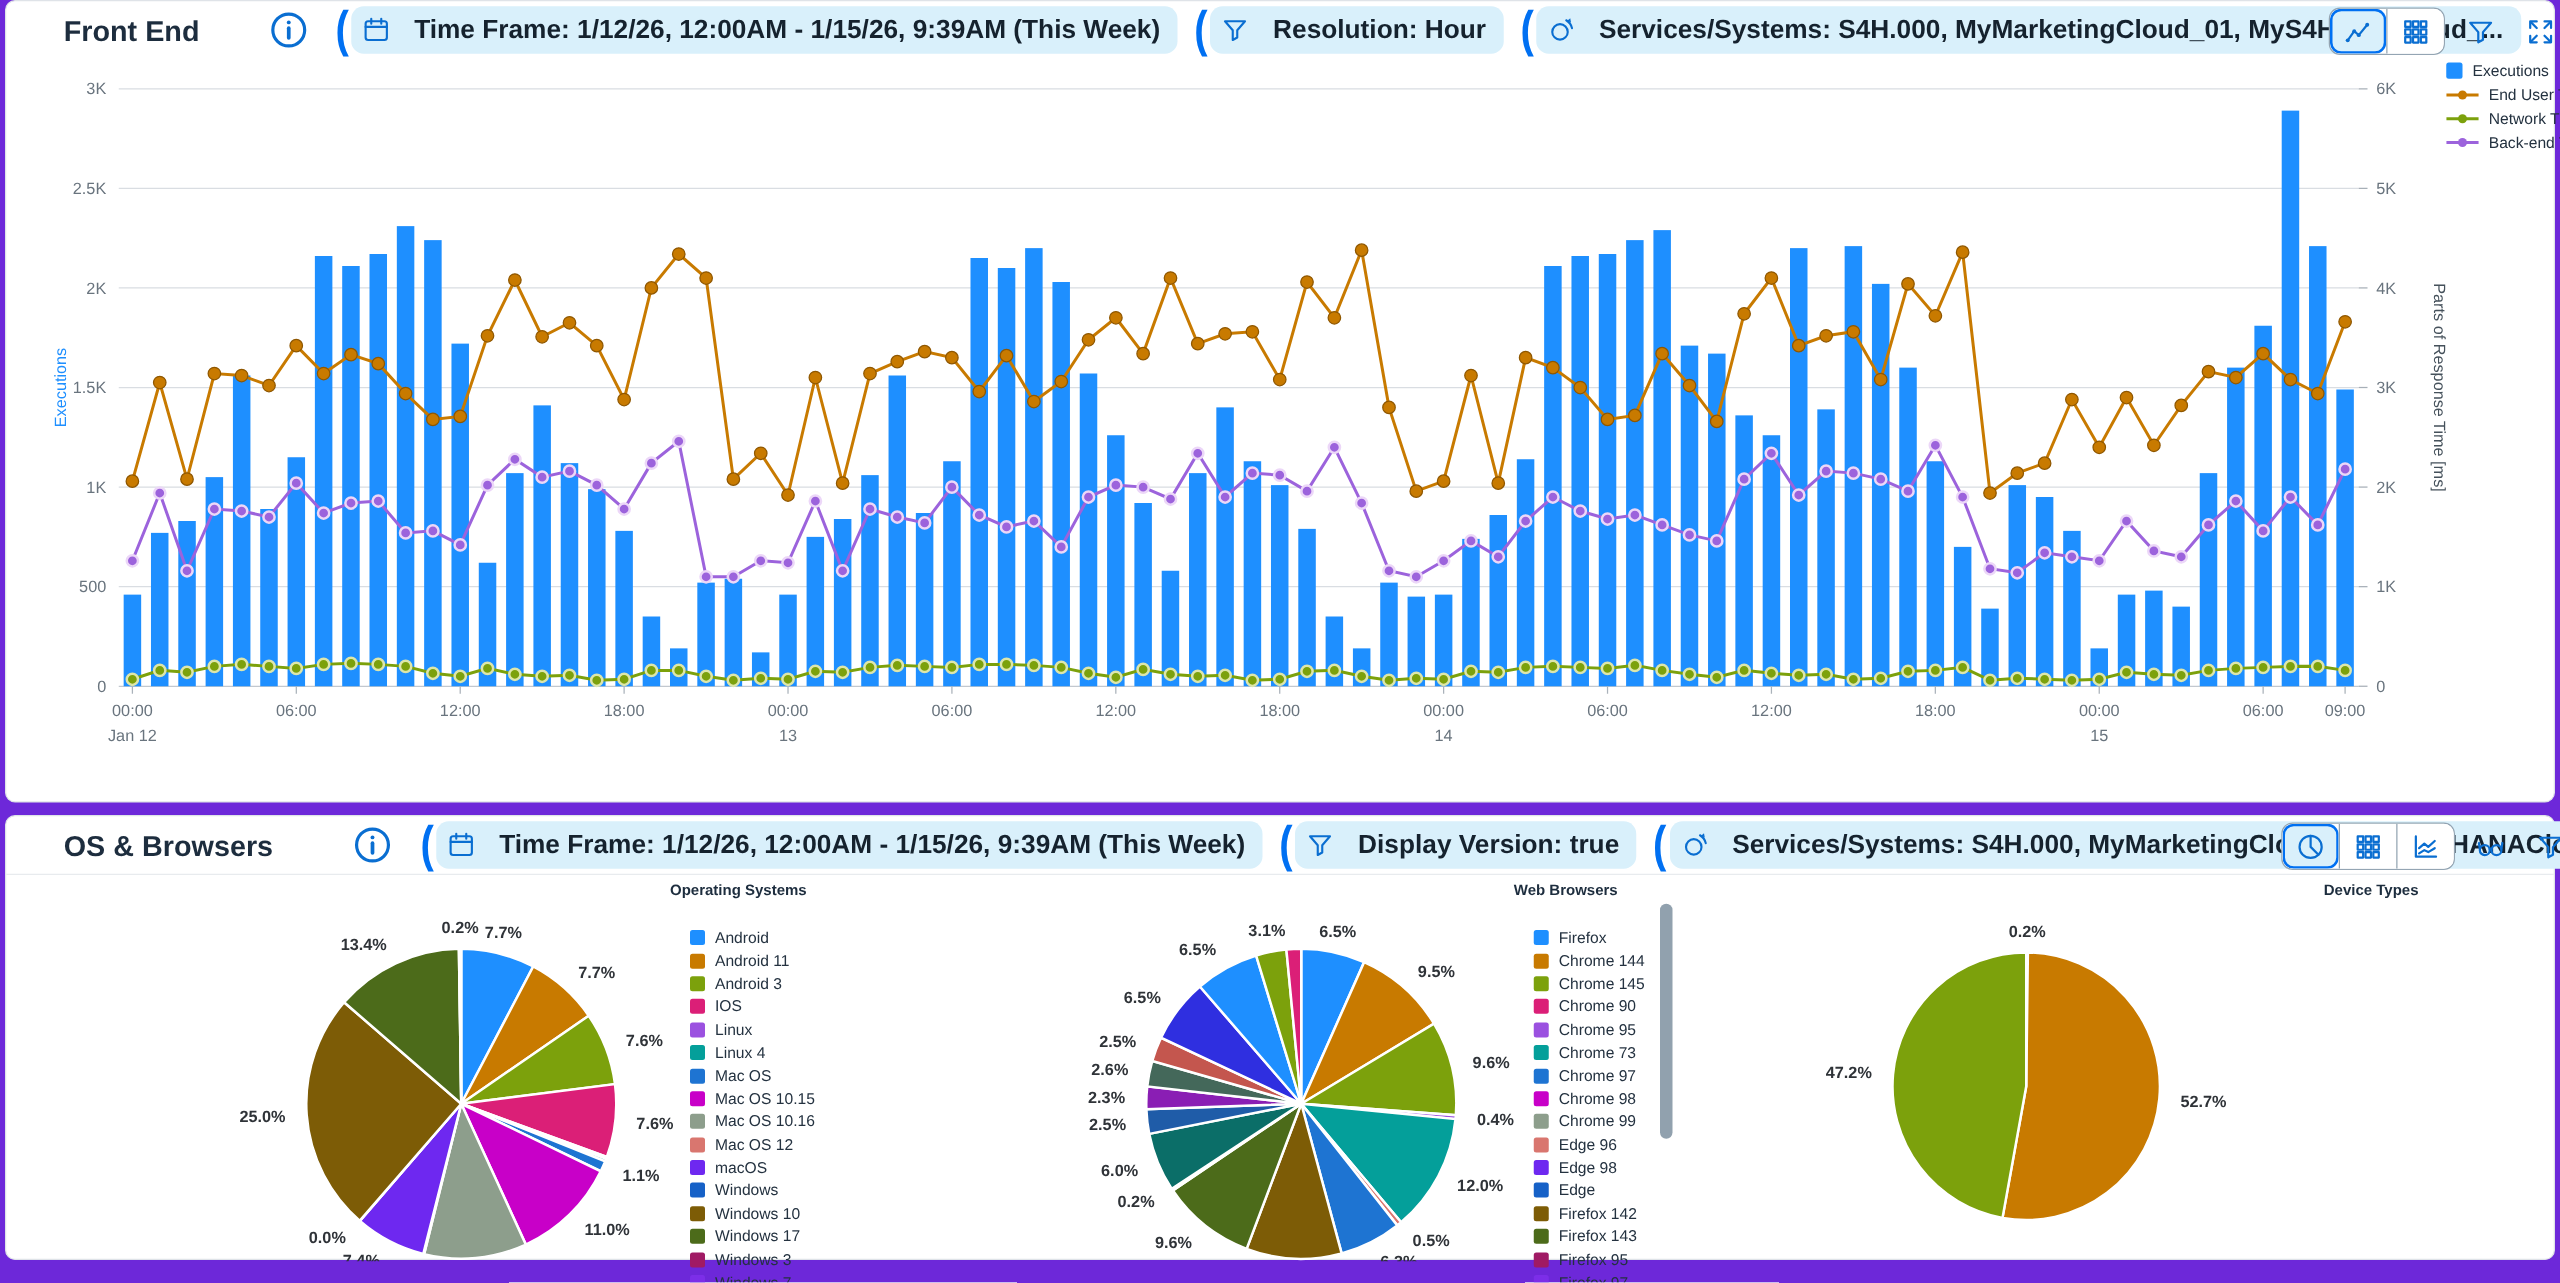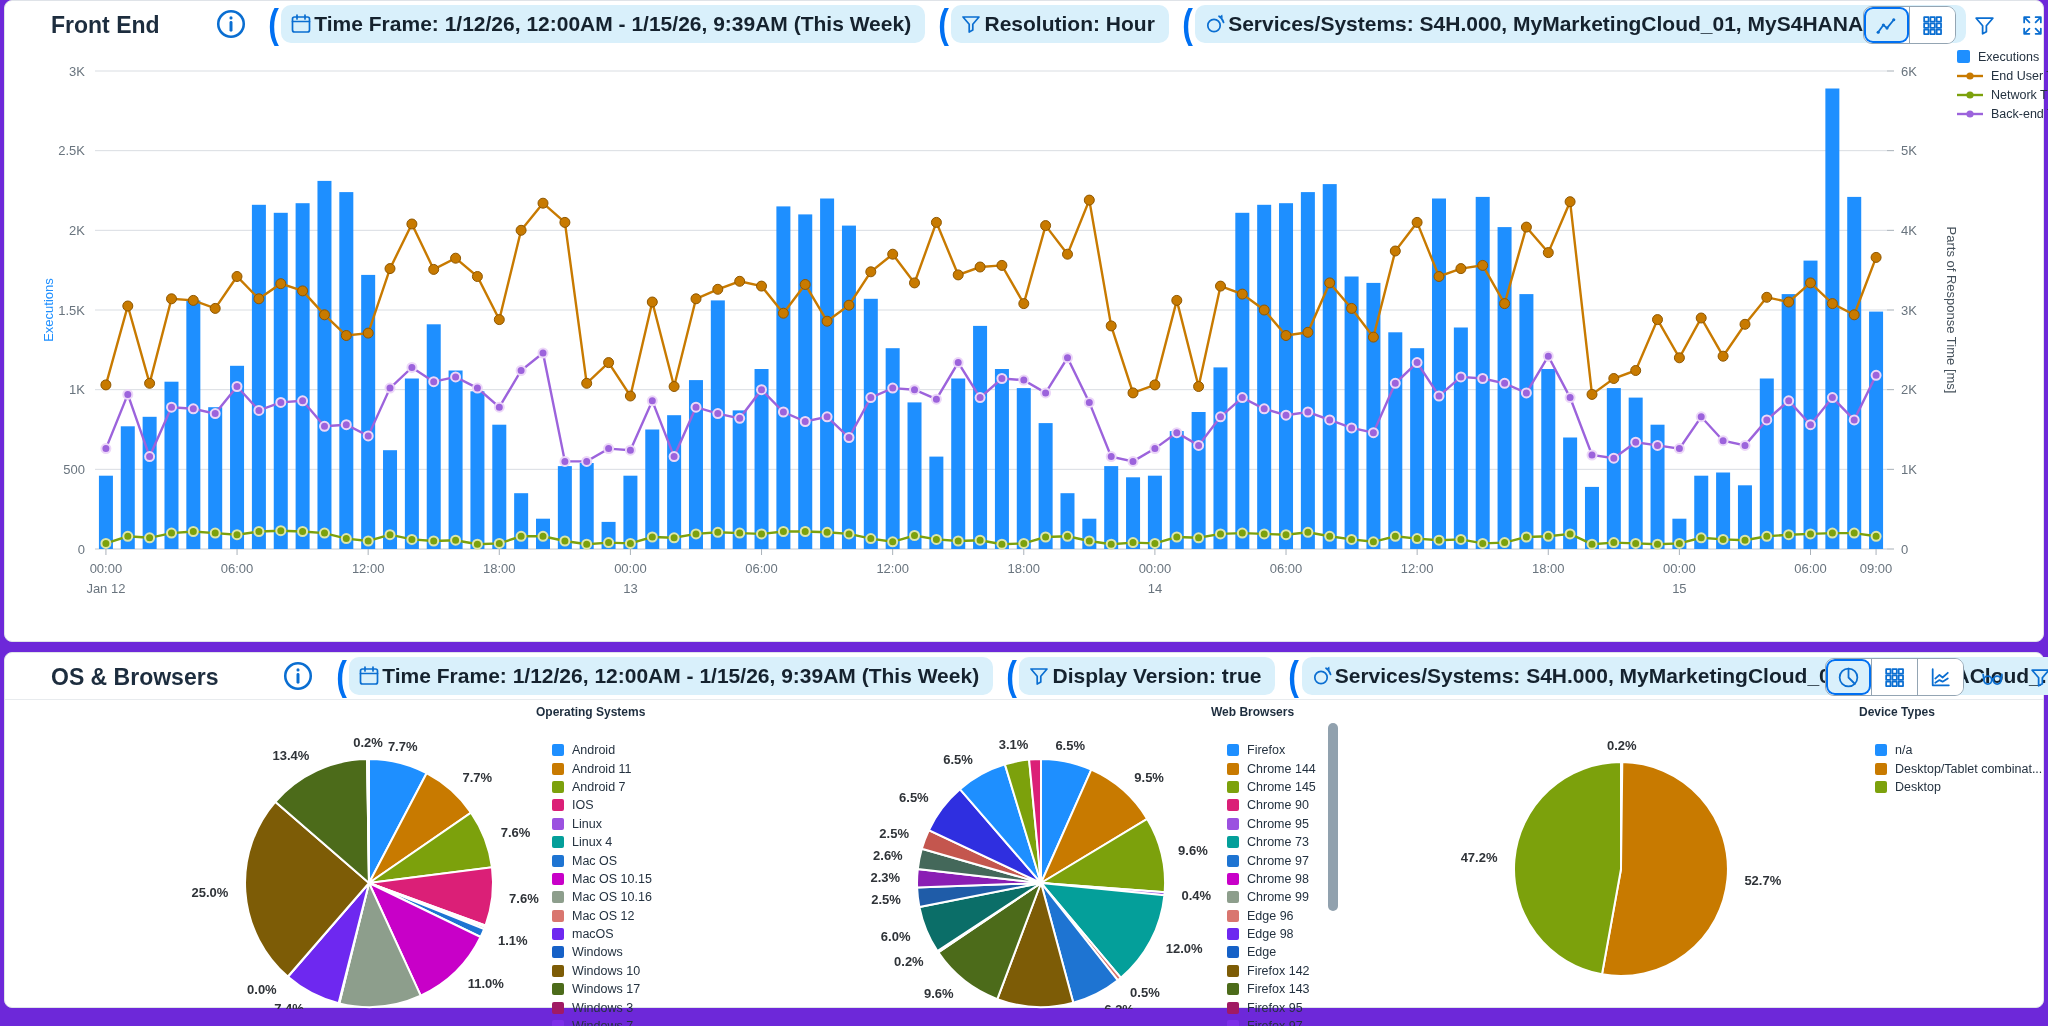--- a/index.html
+++ b/index.html
@@ -5,21 +5,21 @@
   html,body{margin:0;padding:0;background:#e9ecef;font-family:"Liberation Sans",sans-serif;}
   #stage{position:relative;width:2048px;height:1026px;overflow:hidden;background:#6d28d9;}
   .card{position:absolute;background:#fff;border:1px solid #dfe3e8;border-radius:8px;box-sizing:border-box;}
   #card1{left:4px;top:0;width:2040px;height:642px;}
   #card2{left:4px;top:652px;width:2040px;height:356px;}
   .panel-title{position:absolute;left:46px;top:11px;font-size:23px;font-weight:700;color:#1d2d3e;white-space:nowrap;}
   .info-btn{position:absolute;top:6px;width:34px;height:34px;border-radius:50%;display:flex;align-items:center;justify-content:center;background:#fff;}
   .chips{position:absolute;top:4px;display:flex;gap:12px;align-items:center;}
   .chip-wrap{display:flex;align-items:center;}
   .paren{color:#0070f2;font-size:40px;font-weight:700;line-height:36px;margin-right:1px;transform:scaleX(.8);}
-  .chip{height:38px;background:#d9f0fb;border-radius:10px;display:flex;align-items:center;gap:1px;padding:0 14px 0 8px;font-size:21px;font-weight:600;color:#15222e;white-space:nowrap;text-align:center;}
+  .chip{height:38px;background:#d9f0fb;border-radius:10px;display:flex;align-items:center;gap:18px;padding:0 14px 0 8px;font-size:21px;font-weight:600;color:#15222e;white-space:nowrap;text-align:center;}
   .toolbar{position:absolute;top:5px;display:flex;align-items:center;}
   .seg{display:flex;border:1px solid #94a5b3;border-radius:9px;overflow:hidden;background:#fff;}
   .tb{width:45px;height:36px;display:flex;align-items:center;justify-content:center;background:#fff;border-left:1px solid #94a5b3;}
   .tb:first-child{border-left:none;}
   .tb.sel{background:#d9f0fb;box-shadow:inset 0 0 0 2px #0070f2;border-radius:9px;}
   .icon-btn{width:40px;height:36px;display:flex;align-items:center;justify-content:center;}
   .sec-title{position:absolute;font-size:12px;font-weight:700;color:#1d2d3e;white-space:nowrap;}
   .plegend{position:absolute;margin:16px;padding:0;list-style:none;}
   .plegend li{display:flex;align-items:center;gap:8px;height:18.4px;font-size:12.5px;color:#243240;white-space:nowrap;}
   .sq{width:12px;height:12px;border-radius:2px;flex:none;}
@@ -711,21 +711,21 @@
         <li>
           <span class="sq" style="background:#1E8FFF"></span>
           <span>Android</span>
         </li>
         <li>
           <span class="sq" style="background:#C87A00"></span>
           <span>Android 11</span>
         </li>
         <li>
           <span class="sq" style="background:#7CA10C"></span>
-          <span>Android 7</span>
+          <span>Android 3</span>
         </li>
         <li>
           <span class="sq" style="background:#DB1F77"></span>
           <span>IOS</span>
         </li>
         <li>
           <span class="sq" style="background:#9B51E0"></span>
           <span>Linux</span>
         </li>
         <li>
@@ -830,31 +830,17 @@
           <span class="sq" style="background:#4C6B1A"></span>
           <span>Firefox 143</span>
         </li>
         <li>
           <span class="sq" style="background:#A01A64"></span>
           <span>Firefox 95</span>
         </li>
         <li>
           <span class="sq" style="background:#7C2EE8"></span>
           <span>Firefox 97</span>
-        </li>
-      </ul>
-    <ul class="plegend" style="left:1854px;top:72px;" id="legend-dev">
-        <li>
-          <span class="sq" style="background:#1E8FFF"></span>
-          <span>n/a</span>
-        </li>
-        <li>
-          <span class="sq" style="background:#C87A00"></span>
-          <span>Desktop/Tablet combinat...</span>
-        </li>
-        <li>
-          <span class="sq" style="background:#7CA10C"></span>
-          <span>Desktop</span>
         </li>
       </ul>
     <div class="vscroll"></div>
   </div>
 </div>
 
 </body></html>

